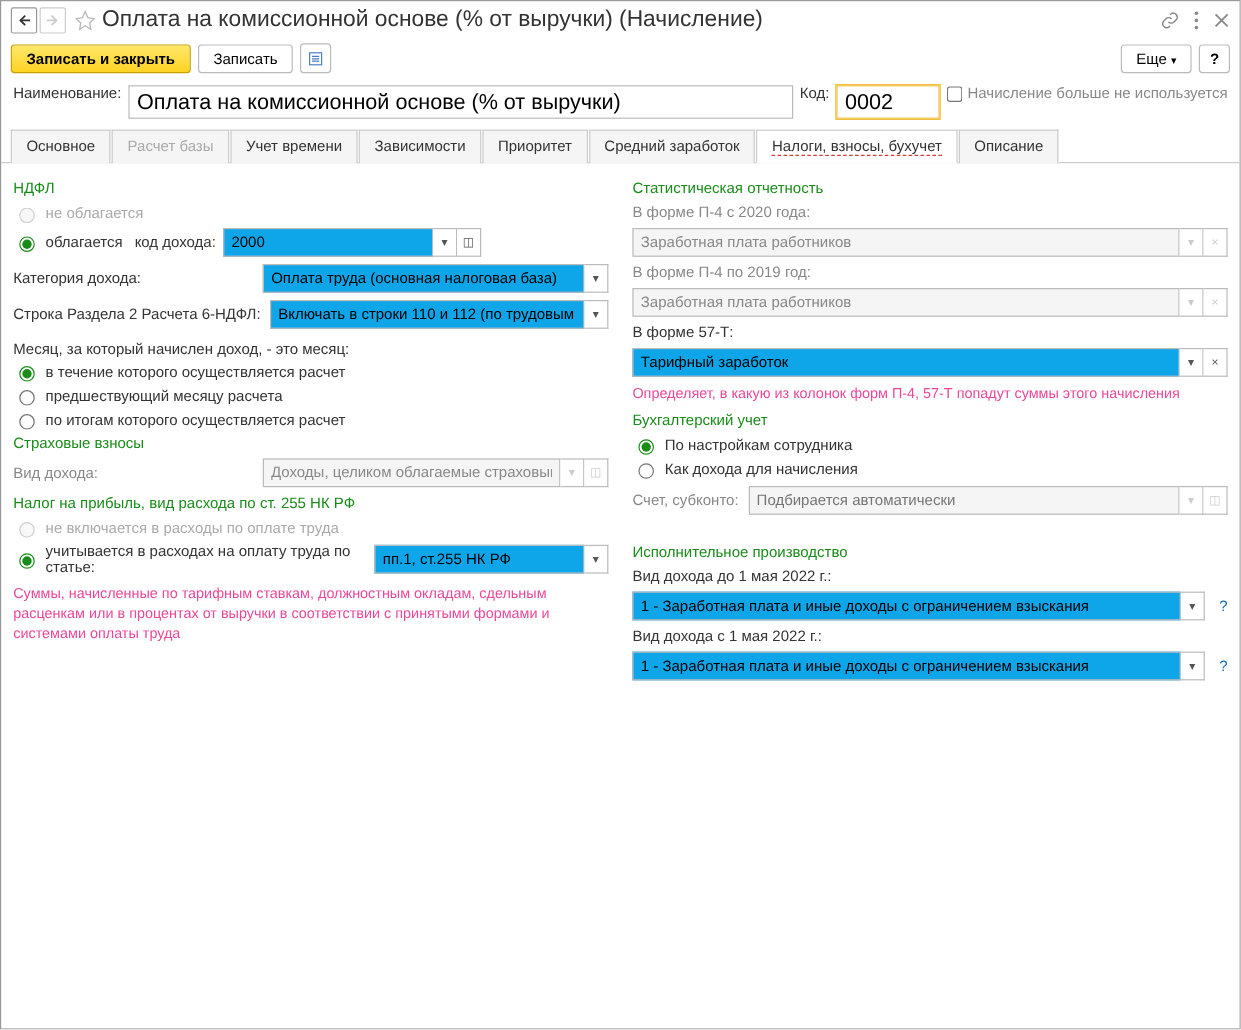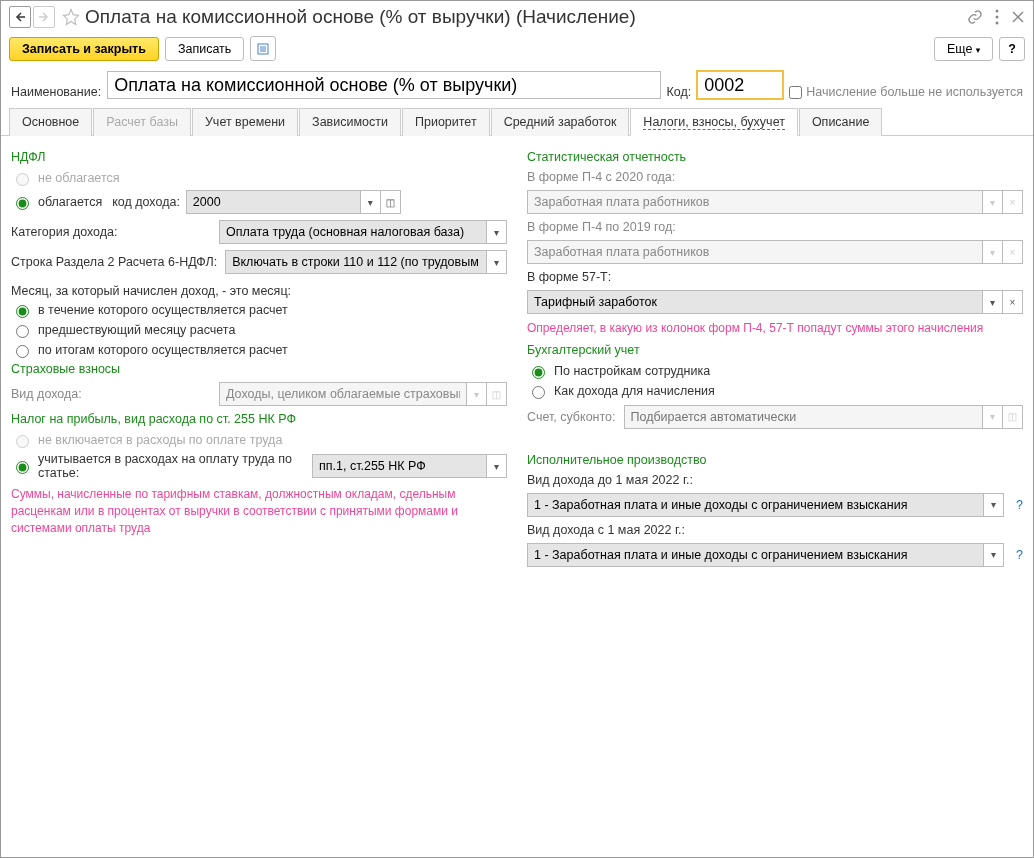--- a/index.html
+++ b/index.html
@@ -13,21 +13,21 @@
 .title { font-size: 19px; color: #333; flex: 1; }
 .title-icons { display: flex; gap: 12px; align-items: center; color: #888; }
 .title-icon { cursor: pointer; }
 
 .toolbar { display: flex; align-items: center; padding: 6px 8px; gap: 6px; }
 .btn-primary { background: linear-gradient(#ffe869, #ffd324); border: 1px solid #c7a300; padding: 4px 12px; font-weight: bold; font-size: 12.5px; cursor: pointer; border-radius: 3px; }
 .btn { background: #fff; border: 1px solid #bbb; padding: 4px 12px; font-size: 12.5px; cursor: pointer; border-radius: 3px; }
 .btn-icon { background: #fff; border: 1px solid #bbb; width: 26px; height: 25px; display: flex; align-items: center; justify-content: center; cursor: pointer; border-radius: 3px; }
 .toolbar-spacer { flex: 1; }
 
-.form-row { display: flex; align-items: flex-end; padding: 4px 10px 8px 10px; gap: 6px; }
+.form-row { display: flex; align-items: flex-start; padding: 4px 10px 8px 10px; gap: 6px; }
 .form-row label { white-space: nowrap; }
 .input { border: 1px solid #bbb; padding: 3px 6px; font-size: 18px; height: 28px; }
 .input.name { flex: 1; }
 .input.code { width: 86px; border: 1px solid #f0c040; outline: 1px solid #f0c040; }
 .checkbox { display: flex; align-items: center; gap: 4px; color: #888; }
 .checkbox input { margin: 0; }
 
 .tabs { display: flex; border-bottom: 1px solid #ccc; padding: 0 8px; text-align: center; }
 .tab { padding: 6px 12px; border: 1px solid #ccc; border-bottom: none; margin-right: 1px; background: #f5f5f5; cursor: pointer; position: relative; top: 1px; font-size: 12.5px; }
 .tab.active { background: #fff; border-bottom: 1px solid #fff; }
@@ -38,21 +38,21 @@
 .col { flex: 1; }
 
 .section-title { color: #1a8c1a; font-size: 12.5px; margin: 4px 0 6px 0; }
 
 .radio-row { display: flex; align-items: center; gap: 6px; margin: 4px 0; }
 .radio-row input[type=radio] { accent-color: #1a8c1a; }
 .radio-row.disabled { color: #aaa; }
 .field-row { display: flex; align-items: center; gap: 8px; margin: 6px 0; }
 .field-label { white-space: nowrap; }
 .select-wrap { position: relative; display: flex; flex: 1; }
-.select-input { flex: 1; border: 1px solid #bbb; padding: 3px 6px; height: 24px; font-size: 12.5px; background: #e5e5e5; }
+.select-input { flex: 1; border: 1px solid #bbb; padding: 3px 6px; height: 24px; font-size: 12.5px; background: #0ea5e9; }
 .select-input.disabled { background: #f5f5f5; color: #888; }
 .select-btn { width: 20px; height: 24px; border: 1px solid #bbb; border-left: none; display: flex; align-items: center; justify-content: center; cursor: pointer; background: #fff; font-size: 10px; color: #555; }
 .note { color: #ec4899; font-size: 12px; margin: 6px 0; line-height: 1.4; }
 .gray-label { color: #888; }
 .help-q { color: #1a6eb8; cursor: pointer; margin-left: 4px; }
 svg { display: block; }
 </style>
 </head>
 <body>
 

